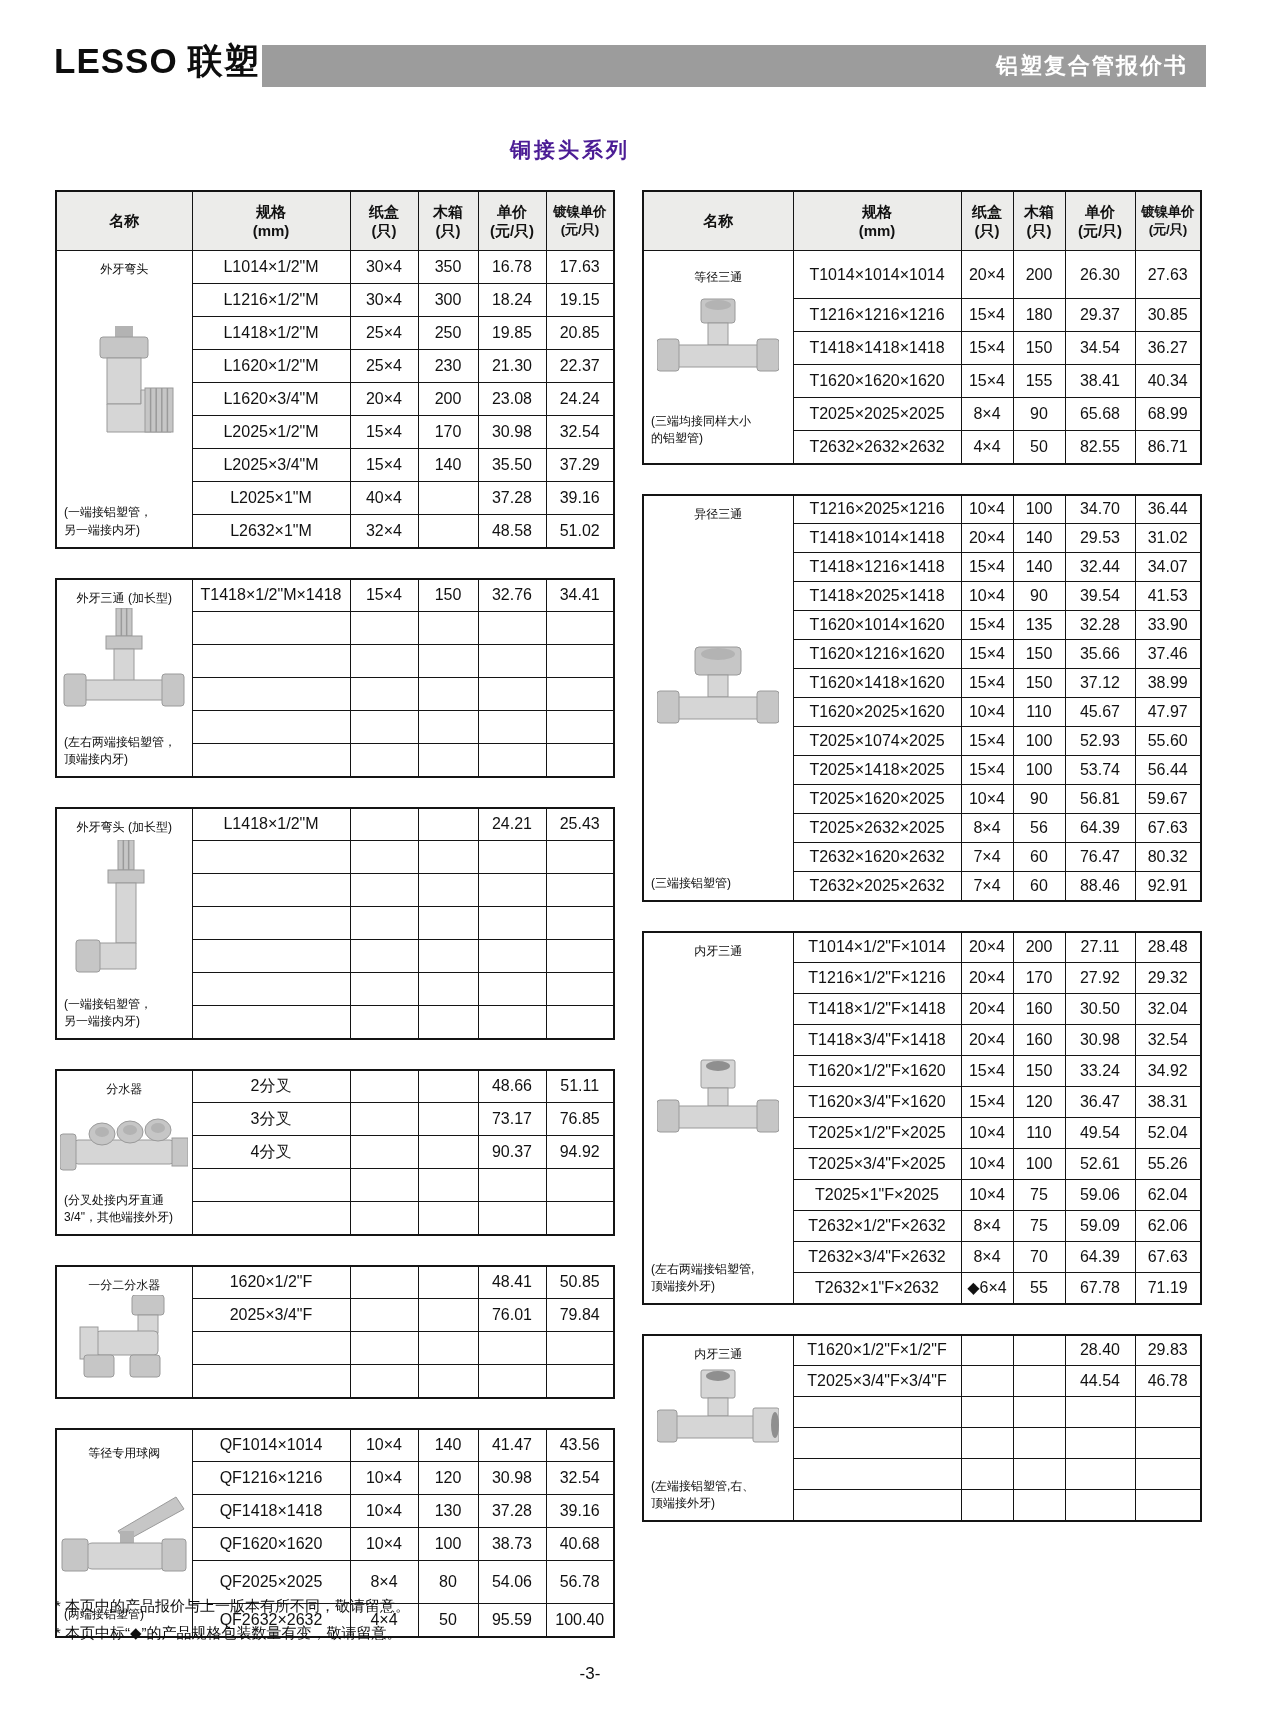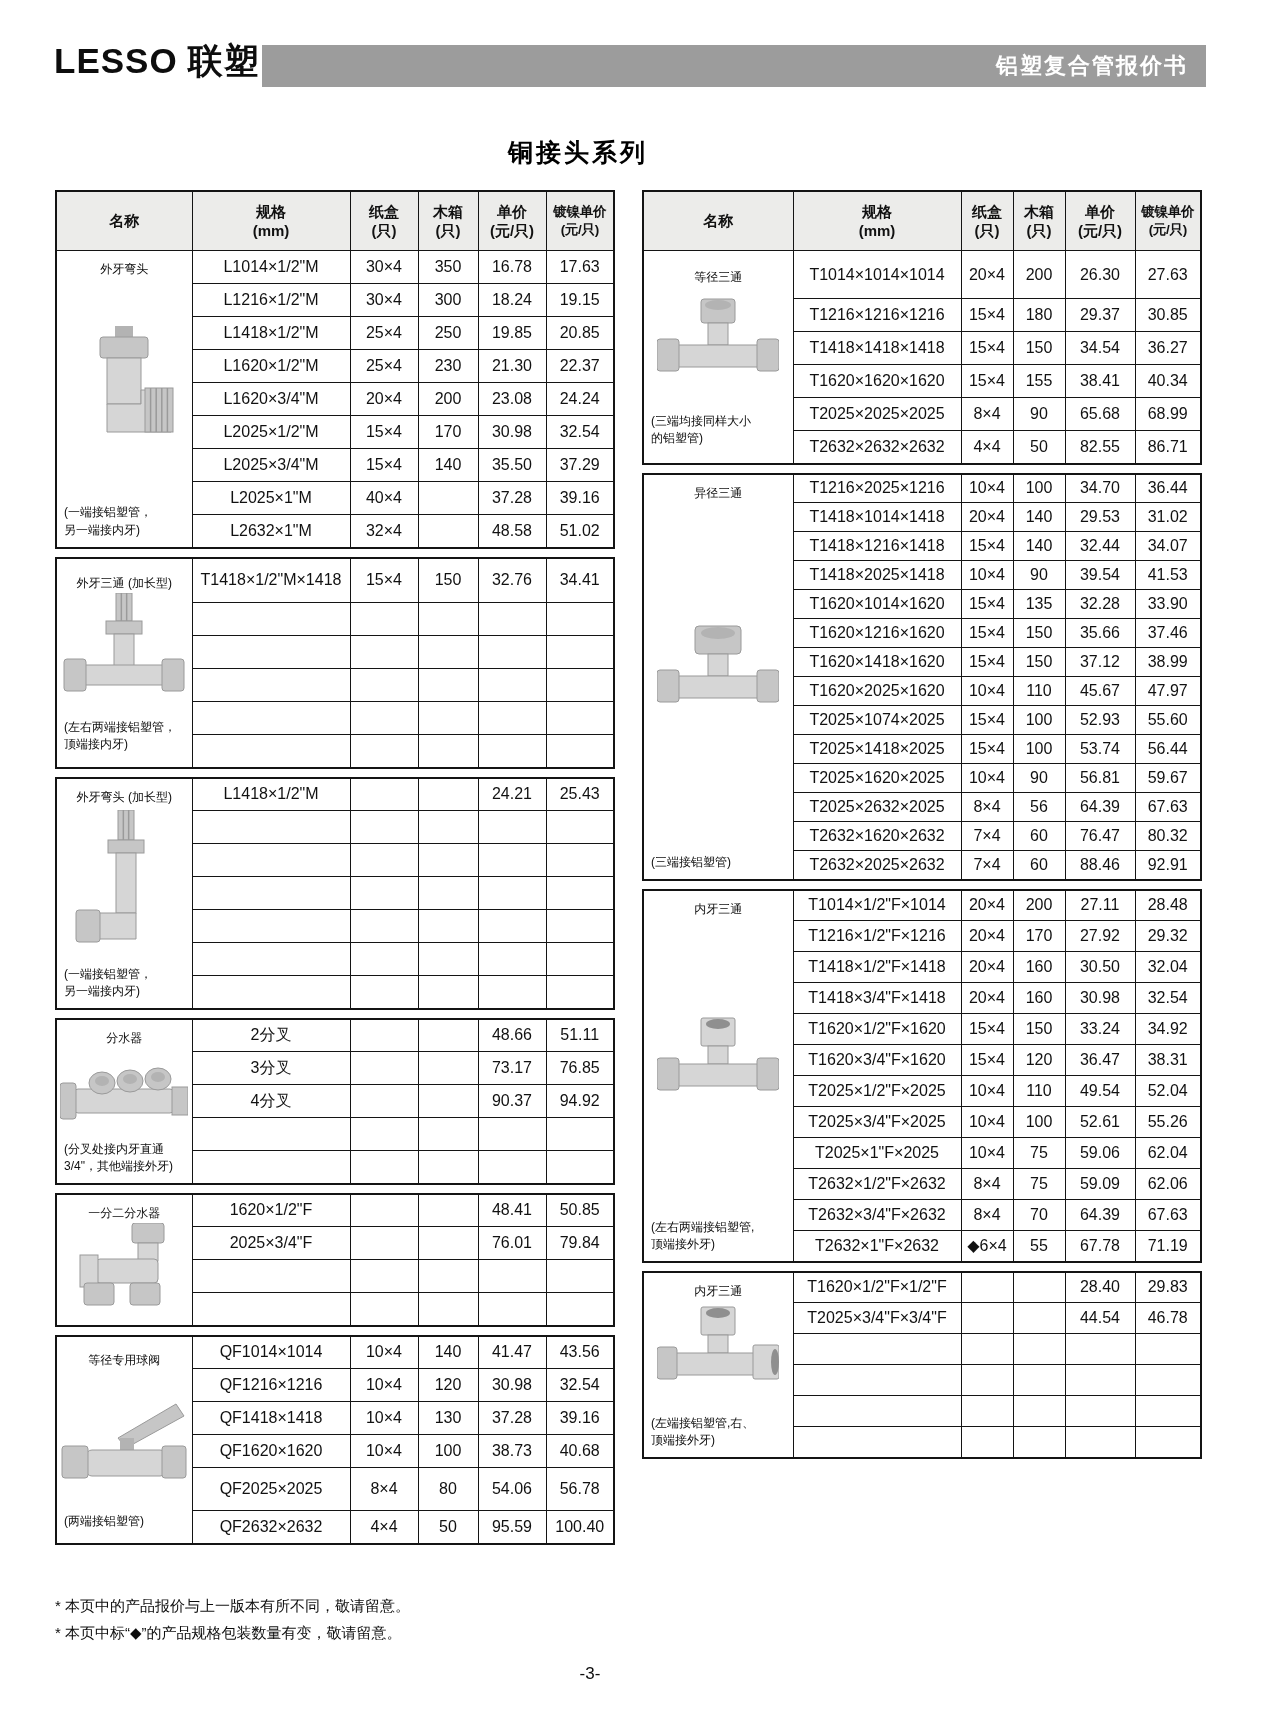--- a/index.html
+++ b/index.html
@@ -7,25 +7,25 @@
     position:relative;width:1261px;height:1711px;background:#ffffff;
     font-family:"Liberation Sans","DejaVu Sans",sans-serif;color:#111;overflow:hidden;
   }
   .logo{position:absolute;left:54px;top:38px;font-size:35px;font-weight:800;letter-spacing:1px;color:#0d0d0d;white-space:nowrap;}
   .logo .cn{margin-left:10px;}
   .banner{
     position:absolute;left:262px;top:45px;width:944px;height:42px;background:#9c9c9c;
     color:#fff;font-size:22px;font-weight:700;text-align:right;line-height:42px;
     padding-right:18px;box-sizing:border-box;letter-spacing:2px;
   }
-  .title{position:absolute;left:16px;top:136px;width:1124px;text-align:center;font-size:25px;font-weight:700;letter-spacing:3px;color:#000000;}
+  .title{position:absolute;left:8px;top:136px;width:1124px;text-align:center;font-size:21px;font-weight:700;letter-spacing:3px;color:#4c1d95;}
   .stack{position:absolute;top:190px;}
   .stack-left{left:55px;width:558px;}
   .stack-right{left:642px;width:558px;}
-  table.ptable{border-collapse:collapse;table-layout:fixed;margin:0 0 8px 0;border:2px solid #141414;width:100%;}
+  table.ptable{border-collapse:collapse;table-layout:fixed;margin:0 0 29px 0;border:2px solid #141414;width:100%;}
   table.ptable th{
     background:#ececea;border:1px solid #141414;font-weight:700;font-size:15px;
     line-height:1.3;white-space:pre-line;height:58px;padding:0;color:#111;
   }
   table.ptable th.th-nickel{font-size:13.5px;letter-spacing:-0.3px;}
   table.ptable td{border:1px solid #141414;text-align:center;vertical-align:middle;font-size:16px;padding:0;color:#111;overflow:hidden;}
   td.cell-spec{font-size:15.5px;}
   td.namecell{vertical-align:top;padding:0;}
   .namebox{display:flex;flex-direction:column;align-items:center;width:100%;}
   .pname{font-size:12px;padding-top:9px;white-space:nowrap;color:#0d0d0d;}
@@ -160,21 +160,21 @@
       <table class="ptable">
         <colgroup>
           <col style="width: 136px;">
           <col style="width: 158px;">
           <col style="width: 68px;">
           <col style="width: 60px;">
           <col style="width: 68px;">
           <col style="width: 68px;">
         </colgroup>
         <tbody>
-          <tr style="height: 45px; padding-left: 20px;">
+          <tr style="height: 33px; padding-left: 20px;">
             <td class="namecell" rowspan="6">
               <div class="namebox" style="height: 194px;">
                 <div class="pname">外牙三通 (加长型)</div>
                 <div class="photo">
                   <svg width="124" height="124" viewBox="0 0 124 124">
    <rect x="54" y="0" width="16" height="28" fill="#c6c6c6" stroke="#9a9a9a"></rect>
                     <line x1="59.333333333333336" y1="0" x2="59.333333333333336" y2="28" stroke="#9a9a9a" stroke-width="1.5"></line>
                     <line x1="64.66666666666667" y1="0" x2="64.66666666666667" y2="28" stroke="#9a9a9a" stroke-width="1.5"></line>
    <rect x="44" y="28" width="36" height="13" fill="#c6c6c6" stroke="#9a9a9a"></rect>
    <rect x="52" y="41" width="20" height="34" fill="#d6d6d6" stroke="#9a9a9a"></rect>

